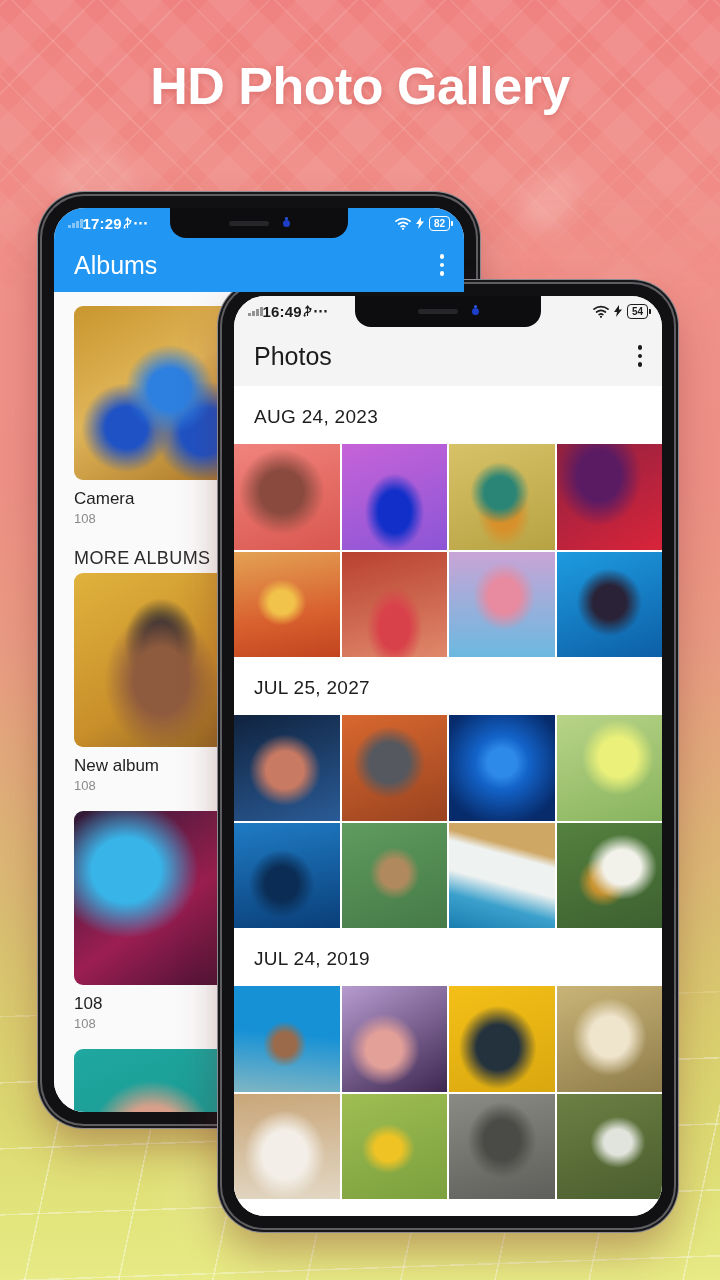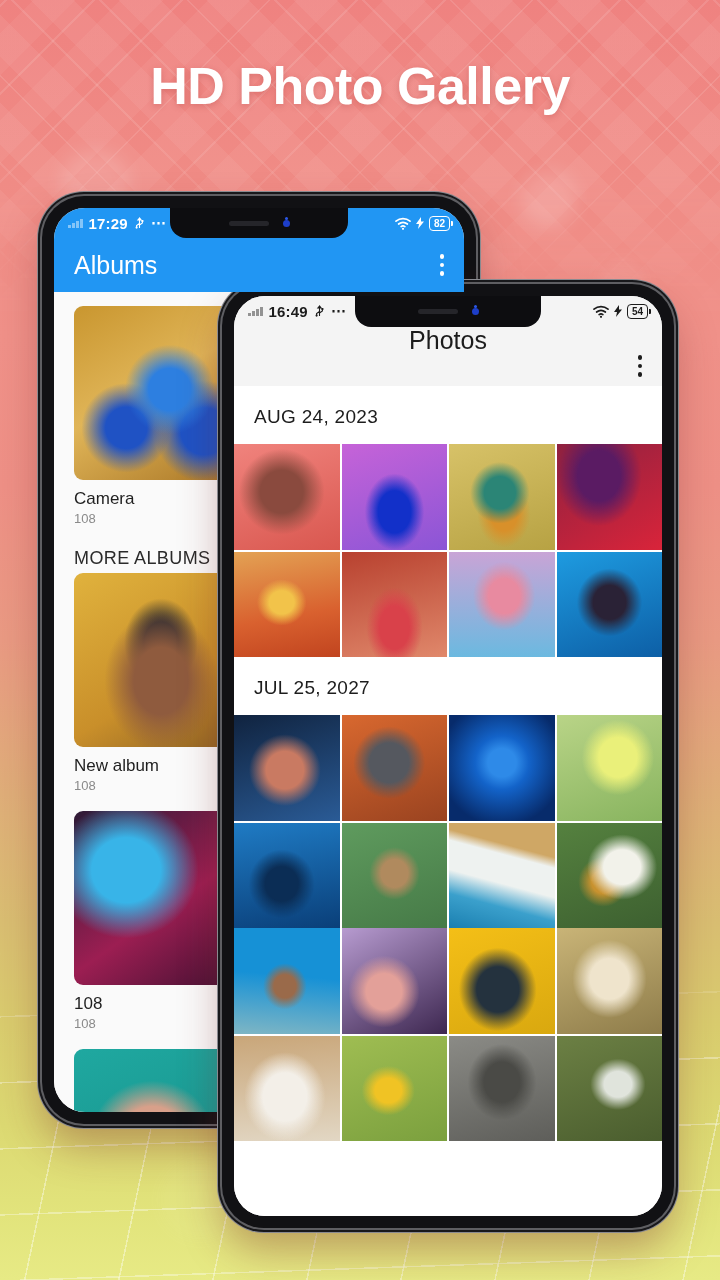--- a/index.html
+++ b/index.html
@@ -98,21 +98,21 @@
   .speaker { width: 40px; height: 5px; border-radius: 3px; background:#25252a; }
   .cam { width: 7px; height: 7px; border-radius:50%; background:#1d3ec9; box-shadow: 0 -5px 0 -2px #2a57e8; }
 
   
   .statusbar {
     position: relative; z-index: 30;
     display: flex; align-items: center;
     height: 30px; padding: 0 14px;
     font-size: 14px; font-weight: 600;
   }
-  .sb-left { display:flex; align-items:center; gap:6px; }
+  .sb-left { display:flex; align-items:center; gap:0; }
   .sb-right { display:flex; align-items:center; gap:5px; margin-left:auto; }
   .bars { display:flex; align-items:flex-end; gap:1.5px; height:10px; }
   .bars i { width:2.5px; background: currentColor; opacity:.45; display:block; }
   .bars i:nth-child(1){height:3px}.bars i:nth-child(2){height:5px}
   .bars i:nth-child(3){height:7px}.bars i:nth-child(4){height:9px}
   .sb-time { font-size:15px; font-weight:600; letter-spacing:.2px; }
   .battery {
     border: 1.6px solid currentColor; border-radius: 4px;
     padding: 0 4px; font-size: 10px; font-weight: 700; line-height: 13px;
     position: relative;
@@ -141,21 +141,21 @@
   .alb-name { font-size: 17px; color:#1f1f1f; margin-top: 9px; }
   .alb-count { font-size: 13px; color:#8a8a8a; margin-top: 2px; }
   .alb-section { font-size: 18px; color:#2b2b2b; padding: 22px 20px 4px 20px; letter-spacing:.4px; }
 
   
   
   
   #phone-front { left: 222px; top: 284px; width: 452px; height: 944px; padding-left: 28px; }
   #phone-front .notch { width: 186px; height: 31px; }
   #front-status { color:#1c1c1c; background:#f4f4f4; }
-  #front-appbar { background:#f4f4f4; color:#1c1c1c; height: 60px; flex-direction: column; }
+  #front-appbar { background:#f4f4f4; color:#1c1c1c; height: 60px; }
   #front-body { background:#fff; height:100%; position:relative; overflow:hidden; }
   .date-head { font-size: 19px; color:#1d1d1d; padding: 20px 20px 16px 20px; letter-spacing:.3px; }
   .ph-grid { display:grid; grid-template-columns: repeat(4, 1fr); gap:2px; }
   .ph { width:100%; aspect-ratio: 1/1; }
 </style>
 </head>
 <body>
 
 <div id="stage">
 
@@ -343,20 +343,21 @@
           <div class="ph" style="background:radial-gradient(ellipse at 48% 52%,#c97a62 0 24%,rgba(201,122,98,0) 46%),linear-gradient(160deg,#10233f,#2a5b96);"></div>
           <div class="ph" style="background:radial-gradient(ellipse at 45% 45%,#55585f 0 24%,rgba(85,88,95,0) 44%),linear-gradient(160deg,#d8682f,#9a4320);"></div>
           <div class="ph" style="background:radial-gradient(circle at 50% 45%,#2e8ae8 0 18%,#1363c9 34%,#072b6b 80%);"></div>
           <div class="ph" style="background:radial-gradient(ellipse at 58% 40%,#eaf07a 0 22%,rgba(234,240,122,0) 42%),linear-gradient(160deg,#b9d487,#88b45f);"></div>
           <div class="ph" style="background:radial-gradient(ellipse at 45% 58%,#0b2d55 0 20%,rgba(11,45,85,0) 40%),linear-gradient(170deg,#1f7bc4,#0a3f79);"></div>
           <div class="ph" style="background:radial-gradient(ellipse at 50% 48%,#b08a5e 0 18%,rgba(176,138,94,0) 34%),linear-gradient(160deg,#5f9b5e,#467a47);"></div>
           <div class="ph" style="background:linear-gradient(195deg,#cfa765 0 26%,#eef2f0 34% 56%,#3ba0cc 74%,#1a7fb0 100%);"></div>
           <div class="ph" style="background:radial-gradient(ellipse at 62% 42%,#f2f2ea 0 20%,rgba(242,242,234,0) 38%),radial-gradient(ellipse at 44% 56%,#c8922f 0 14%,rgba(200,146,47,0) 30%),linear-gradient(160deg,#55813f,#3d6030);"></div>
         </div>
 
+        <div class="date-head">JUL 24, 2019</div>
         <div class="ph-grid">
           <div class="ph" style="background:radial-gradient(ellipse at 48% 55%,#9a6a4a 0 14%,rgba(154,106,74,0) 28%),linear-gradient(185deg,#1691d6 0 45%,#7fb6c4 100%);"></div>
           <div class="ph" style="background:radial-gradient(ellipse at 40% 60%,#e3a099 0 20%,rgba(227,160,153,0) 40%),linear-gradient(150deg,#b79bd0,#3d2750);"></div>
           <div class="ph" style="background:radial-gradient(ellipse at 46% 58%,#24323e 0 26%,rgba(36,50,62,0) 48%),linear-gradient(160deg,#f4bf17,#d9a80f);"></div>
           <div class="ph" style="background:radial-gradient(ellipse at 50% 48%,#efe4cc 0 26%,rgba(239,228,204,0) 50%),linear-gradient(160deg,#c9b477,#8e7c4a);"></div>
           <div class="ph" style="background:radial-gradient(ellipse at 48% 58%,#f3efe8 0 28%,rgba(243,239,232,0) 52%),linear-gradient(175deg,#c9a679,#e2d7c4);"></div>
           <div class="ph" style="background:radial-gradient(ellipse at 44% 52%,#f0c324 0 16%,rgba(240,195,36,0) 32%),linear-gradient(160deg,#9fbd52,#7ba03e);"></div>
           <div class="ph" style="background:radial-gradient(ellipse at 50% 44%,#4a4a46 0 24%,rgba(74,74,70,0) 46%),linear-gradient(165deg,#8b8b86,#5e5e5a);"></div>
           <div class="ph" style="background:radial-gradient(ellipse at 58% 46%,#e0e4dc 0 16%,rgba(224,228,220,0) 32%),linear-gradient(160deg,#6c8044,#4a5d2e);"></div>
         </div>

